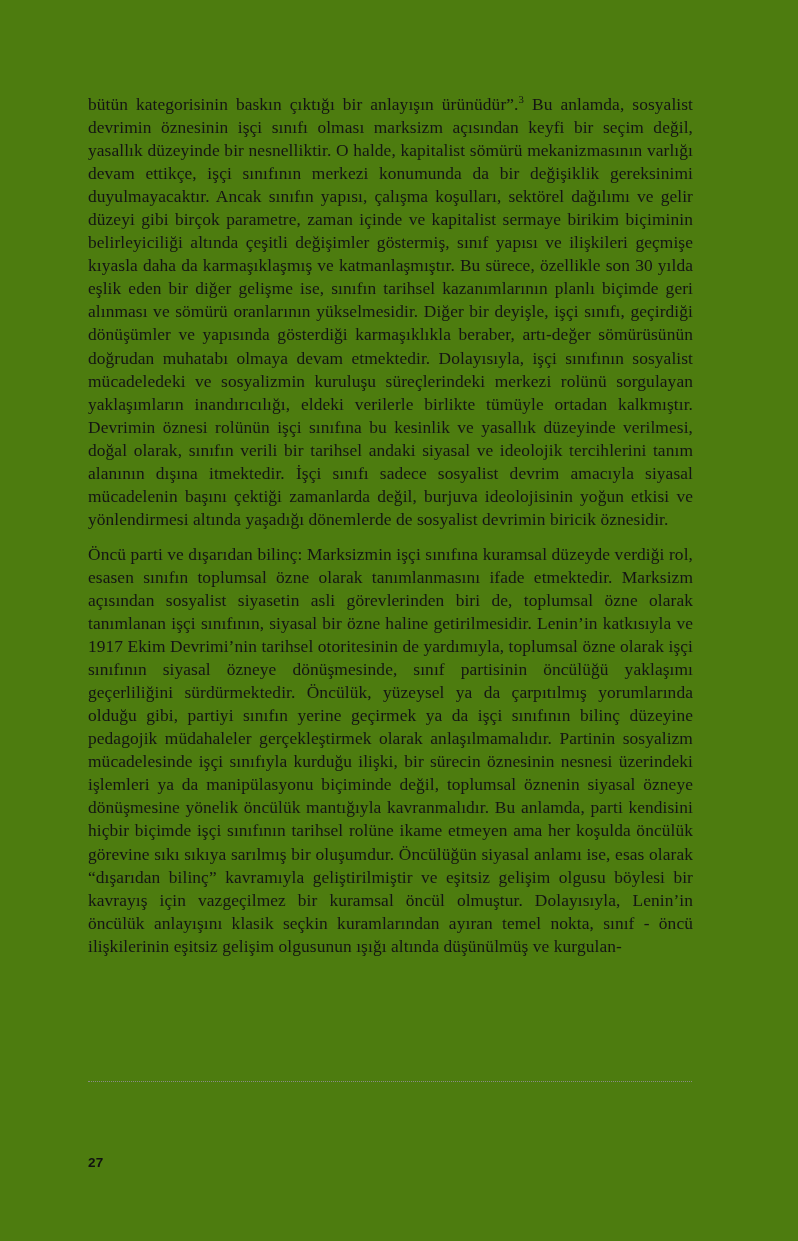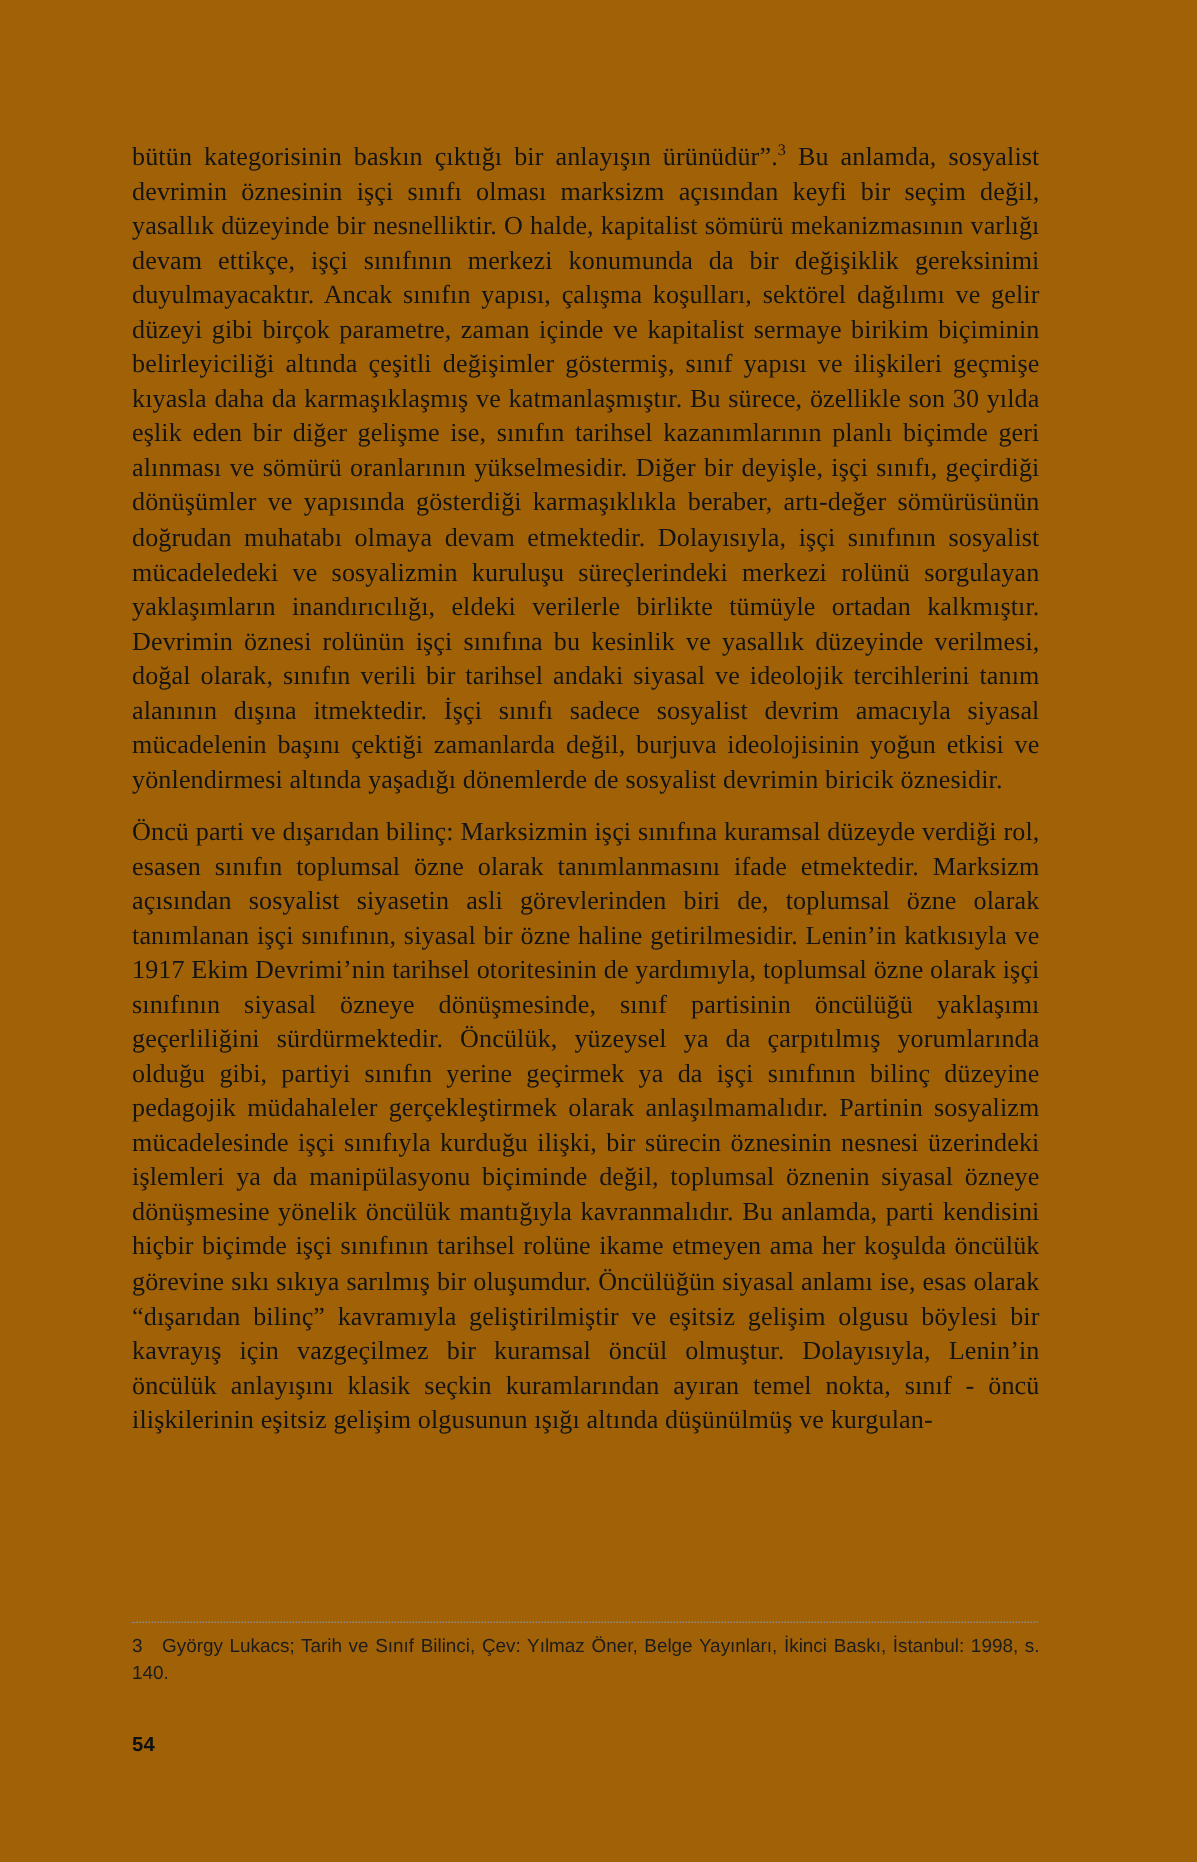--- a/index.html
+++ b/index.html
@@ -17,21 +17,21 @@
     color: #1a1a1a;
     -webkit-font-smoothing: antialiased;
   }
 
   .page {
     position: absolute;
     left: 0;
     top: 0;
     width: 798px;
     height: 1241px;
-    background: #a16207;
+    background: #4d7c0f;
   }
 
   .text-column {
     position: absolute;
     left: 88px;
     top: 93px;
     width: 605px;
   }
 
   p.body-par {
@@ -110,18 +110,17 @@
   <div class="text-column">
 
     <p class="body-par"><span>bütün kategorisinin baskın çıktığı bir anlayışın ürünüdür”.</span><sup class="fn-ref">3</sup><span> Bu anlamda, sosyalist devrimin öznesinin işçi sınıfı olması marksizm açısından keyfi bir seçim değil, yasallık düzeyinde bir nesnelliktir. O halde, kapitalist sömürü mekanizmasının varlığı devam ettikçe, işçi sınıfının merkezi konumunda da bir değişiklik gereksinimi duyulmayacaktır. Ancak sınıfın yapısı, çalışma koşulları, sektörel dağılımı ve gelir düzeyi gibi birçok parametre, zaman içinde ve kapitalist sermaye birikim biçiminin belirleyiciliği altında çeşitli değişimler göstermiş, sınıf yapısı ve ilişkileri geçmişe kıyasla daha da karmaşıklaşmış ve katmanlaşmıştır. Bu sürece, özellikle son 30 yılda eşlik eden bir diğer gelişme ise, sınıfın tarihsel kazanımlarının planlı biçimde geri alınması ve sömürü oranlarının yükselmesidir. Diğer bir deyişle, işçi sınıfı, geçirdiği dönüşümler ve yapısında gösterdiği karmaşıklıkla beraber, artı-değer sömürüsünün doğrudan muhatabı olmaya devam etmektedir. Dolayısıyla, işçi sınıfının sosyalist mücadeledeki ve sosyalizmin kuruluşu süreçlerindeki merkezi rolünü sorgulayan yaklaşımların inandırıcılığı, eldeki verilerle birlikte tümüyle ortadan kalkmıştır. Devrimin öznesi rolünün işçi sınıfına bu kesinlik ve yasallık düzeyinde verilmesi, doğal olarak, sınıfın verili bir tarihsel andaki siyasal ve ideolojik tercihlerini tanım alanının dışına itmektedir. İşçi sınıfı sadece sosyalist devrim amacıyla siyasal mücadelenin başını çektiği zamanlarda değil, burjuva ideolojisinin yoğun etkisi ve yönlendirmesi altında yaşadığı dönemlerde de sosyalist devrimin biricik öznesidir.</span></p>
 
     <p class="body-par"><span class="lead-in">Öncü parti ve dışarıdan bilinç:</span><span> Marksizmin işçi sınıfına kuramsal düzeyde verdiği rol, esasen sınıfın toplumsal özne olarak tanımlanmasını ifade etmektedir. Marksizm açısından sosyalist siyasetin asli görevlerinden biri de, toplumsal özne olarak tanımlanan işçi sınıfının, siyasal bir özne haline getirilmesidir. Lenin’in katkısıyla ve 1917 Ekim Devrimi’nin tarihsel otoritesinin de yardımıyla, toplumsal özne olarak işçi sınıfının siyasal özneye dönüşmesinde, sınıf partisinin öncülüğü yaklaşımı geçerliliğini sürdürmektedir. Öncülük, yüzeysel ya da çarpıtılmış yorumlarında olduğu gibi, partiyi sınıfın yerine geçirmek ya da işçi sınıfının bilinç düzeyine pedagojik müdahaleler gerçekleştirmek olarak anlaşılmamalıdır. Partinin sosyalizm mücadelesinde işçi sınıfıyla kurduğu ilişki, bir sürecin öznesinin nesnesi üzerindeki işlemleri ya da manipülasyonu biçiminde değil, toplumsal öznenin siyasal özneye dönüşmesine yönelik öncülük mantığıyla kavranmalıdır. Bu anlamda, parti kendisini hiçbir biçimde işçi sınıfının tarihsel rolüne ikame etmeyen ama her koşulda öncülük görevine sıkı sıkıya sarılmış bir oluşumdur. Öncülüğün siyasal anlamı ise, esas olarak “dışarıdan bilinç” kavramıyla geliştirilmiştir ve eşitsiz gelişim olgusu böylesi bir kavrayış için vazgeçilmez bir kuramsal öncül olmuştur. Dolayısıyla, Lenin’in öncülük anlayışını klasik seçkin kuramlarından ayıran temel nokta, sınıf - öncü ilişkilerinin eşitsiz gelişim olgusunun ışığı altında düşünülmüş ve kurgulan-</span></p>
 
   </div>
 
   <div class="footnote-zone">
     <div class="footnote-rule"></div>
-    <p class="footnote-text"><span class="footnote-num">3</span><span>György Lukacs; Tarih ve Sınıf Bilinci, Çev: Yılmaz Öner, Belge Yayınları, İkinci Baskı, İstanbul: 1998, s. 140.</span></p>
   </div>
 
-  <div class="page-number">54</div>
+  <div class="page-number">27</div>
 
 </div>
 
 </body></html>

